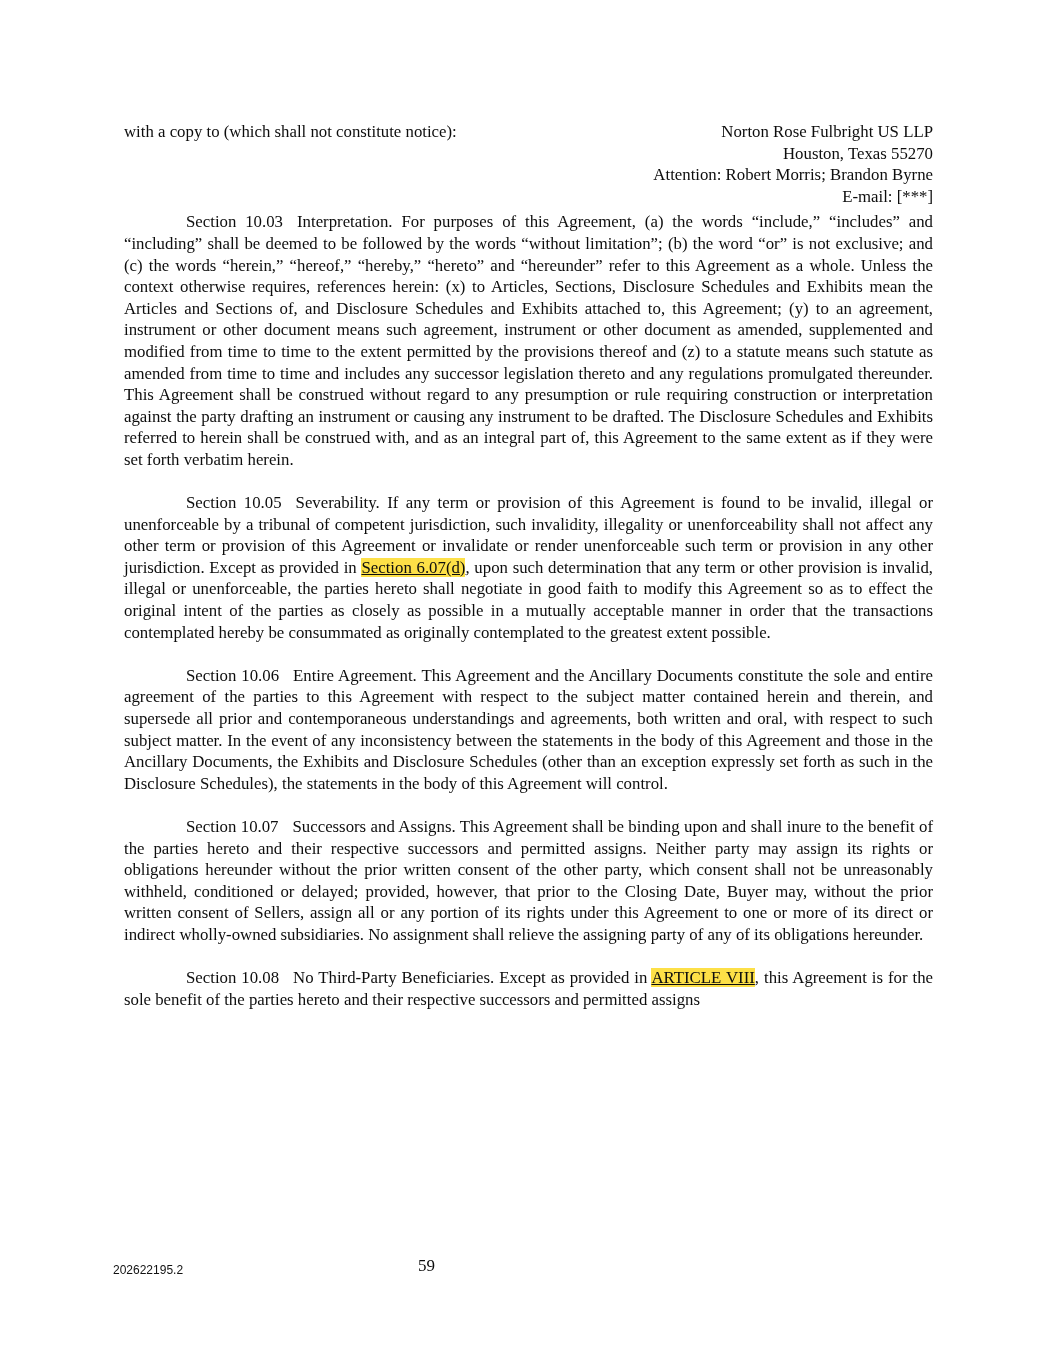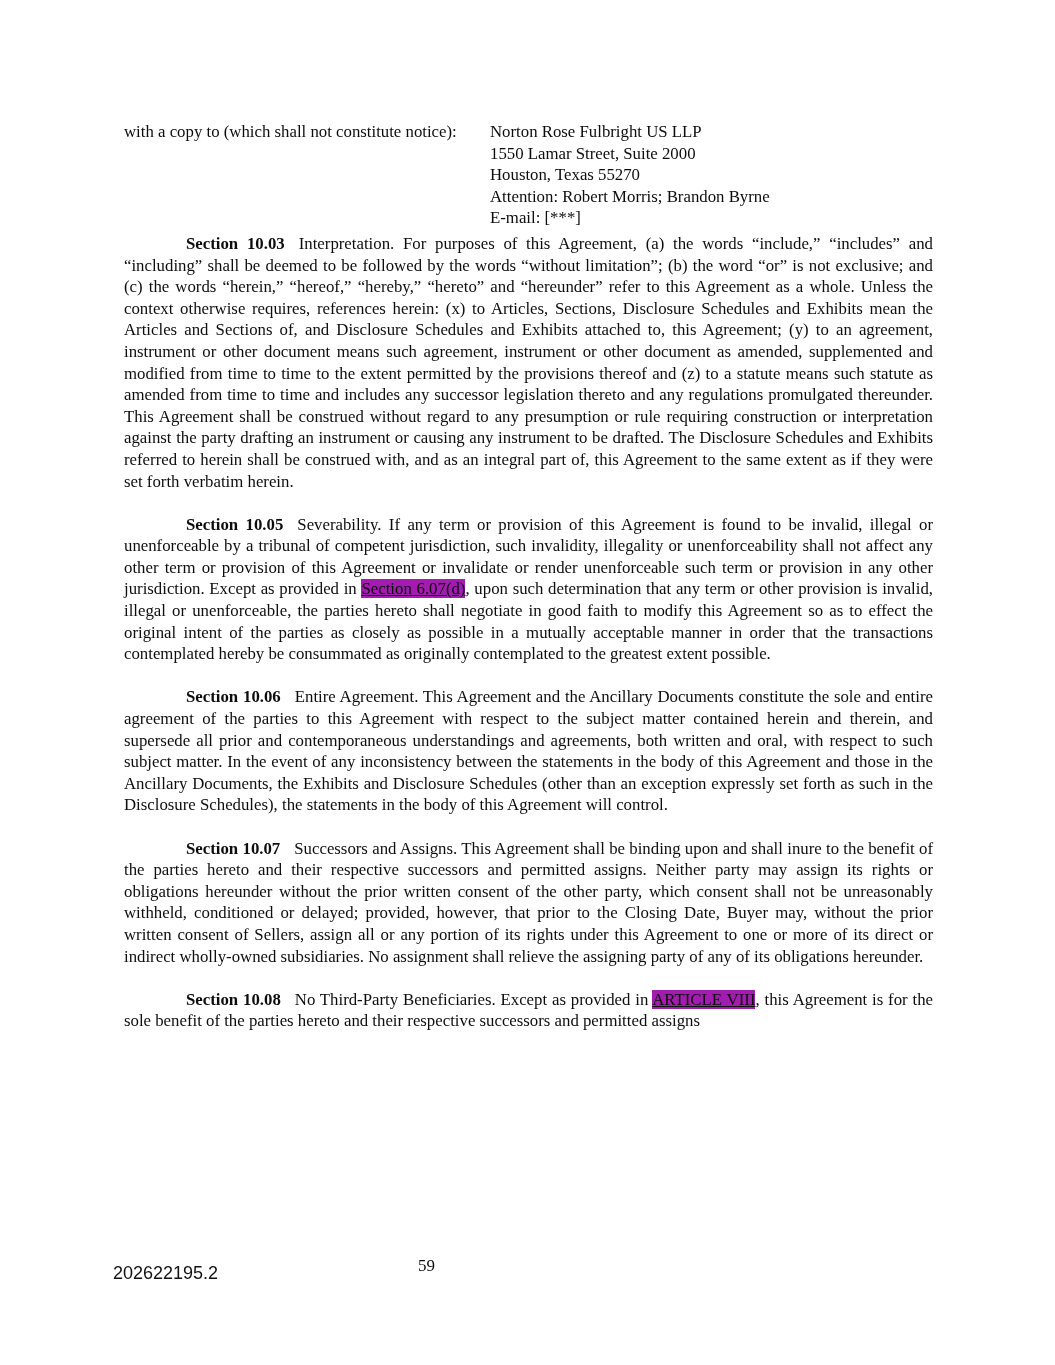--- a/index.html
+++ b/index.html
@@ -28,42 +28,43 @@
     display: flex;
     margin-bottom: 4px;
   }
   .notice-left {
     width: 352px;
     text-align: justify;
   }
   .notice-right {
     margin-left: 14px;
     flex: 1;
+    text-align: right;
   }
   .para {
     margin: 0 0 21.6px 0;
     text-align: justify;
     text-indent: 62px;
   }
   .para:last-of-type { margin-bottom: 4px; }
-  .sec-num { font-weight: bold; }
+  .sec-num { font-weight: normal; }
   .sec-title { font-weight: normal; margin-left: 14px; }
   .xref {
-    background: #a21caf;
+    background: #fde047;
     text-decoration: underline;
     color: #0d0d0d;
     cursor: pointer;
   }
   .italic { }
   .footer-docid {
     position: absolute;
     left: 113px;
     top: 1263px;
     font-family: "Liberation Sans", sans-serif;
-    font-size: 18px;
+    font-size: 12px;
     color: #111;
   }
   .footer-pagenum {
     position: absolute;
     left: 0;
     top: 1256px;
     width: 853px;
     text-align: center;
     font-family: "Liberation Serif", "DejaVu Serif", serif;
     font-size: 17px;
@@ -73,21 +74,20 @@
 </head>
 <body>
 
 <div class="page">
   <div class="content">
 
     <div class="notice-block">
       <div class="notice-left">with a copy to (which shall not constitute notice):</div>
       <div class="notice-right">
         <div>Norton Rose Fulbright US LLP</div>
-        <div>1550 Lamar Street, Suite 2000</div>
         <div>Houston, Texas 55270</div>
         <div>Attention: Robert Morris; Brandon Byrne</div>
         <div>E-mail: [***]</div>
       </div>
     </div>
 
     <p class="para"><span class="sec-num">Section 10.03</span><span class="sec-title">Interpretation.</span> <span>For purposes of this Agreement, (a) the words “include,” “includes” and “including” shall be deemed to be followed by the words “without limitation”; (b) the word “or” is not exclusive; and (c) the words “herein,” “hereof,” “hereby,” “hereto” and “hereunder” refer to this Agreement as a whole. Unless the context otherwise requires, references herein: (x) to Articles, Sections, Disclosure Schedules and Exhibits mean the Articles and Sections of, and Disclosure Schedules and Exhibits attached to, this Agreement; (y) to an agreement, instrument or other document means such agreement, instrument or other document as amended, supplemented and modified from time to time to the extent permitted by the provisions thereof and (z) to a statute means such statute as amended from time to time and includes any successor legislation thereto and any regulations promulgated thereunder. This Agreement shall be construed without regard to any presumption or rule requiring construction or interpretation against the party drafting an instrument or causing any instrument to be drafted. The Disclosure Schedules and Exhibits referred to herein shall be construed with, and as an integral part of, this Agreement to the same extent as if they were set forth verbatim herein.</span></p>
 
 
     <p class="para"><span class="sec-num">Section 10.05</span><span class="sec-title">Severability.</span> <span>If any term or provision of this Agreement is found to be invalid, illegal or unenforceable by a tribunal of competent jurisdiction, such invalidity, illegality or unenforceability shall not affect any other term or provision of this Agreement or invalidate or render unenforceable such term or provision in any other jurisdiction. Except as provided in </span><span class="xref">Section 6.07(d)</span><span>, upon such determination that any term or other provision is invalid, illegal or unenforceable, the parties hereto shall negotiate in good faith to modify this Agreement so as to effect the original intent of the parties as closely as possible in a mutually acceptable manner in order that the transactions contemplated hereby be consummated as originally contemplated to the greatest extent possible.</span></p>

